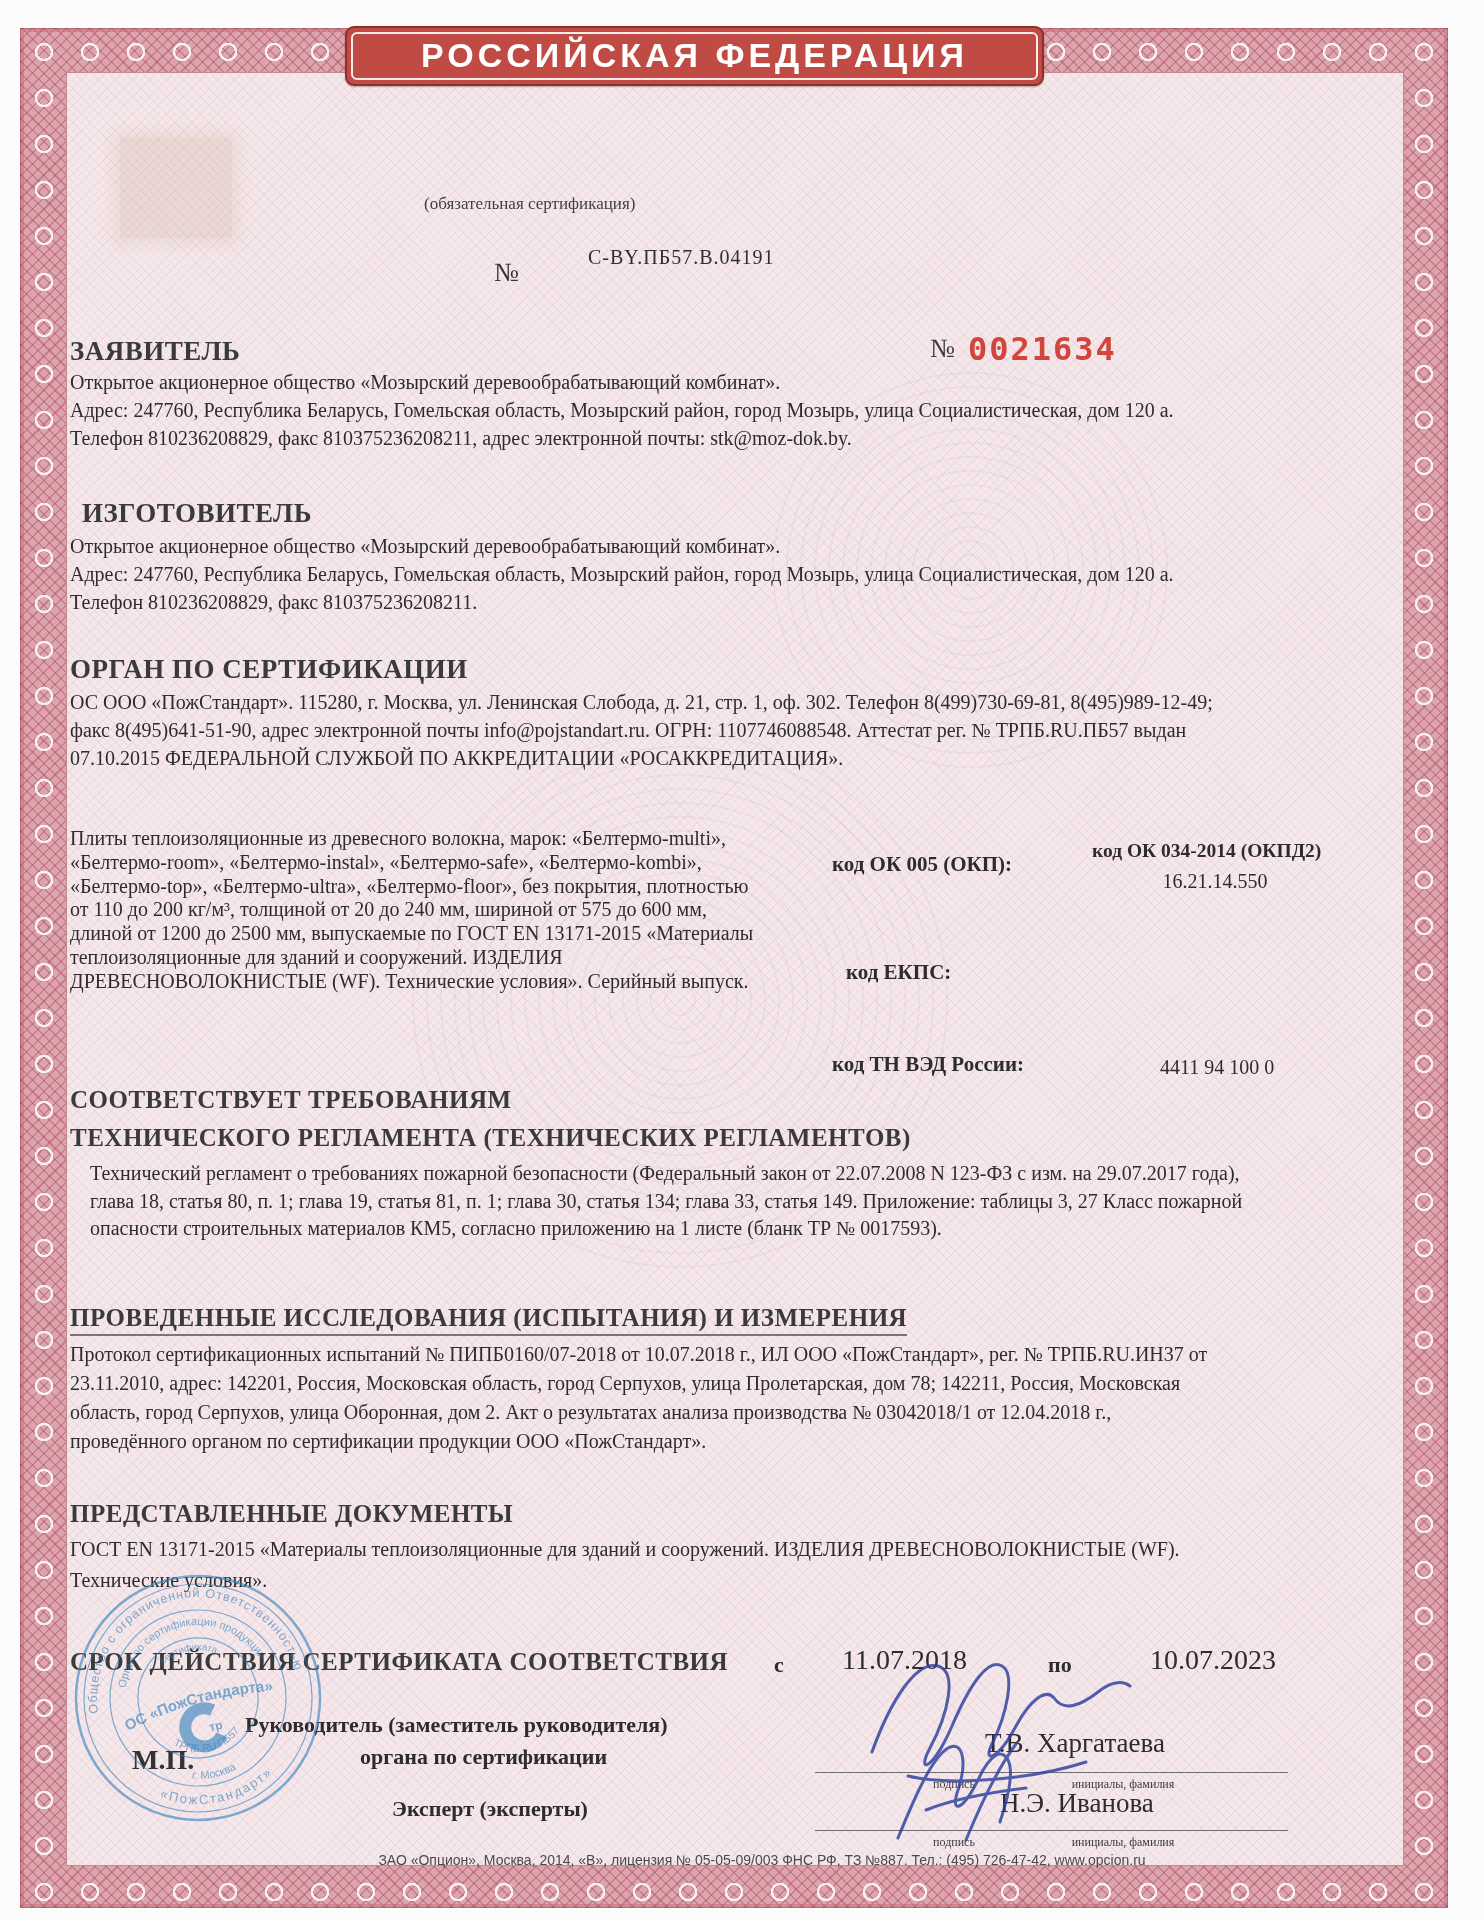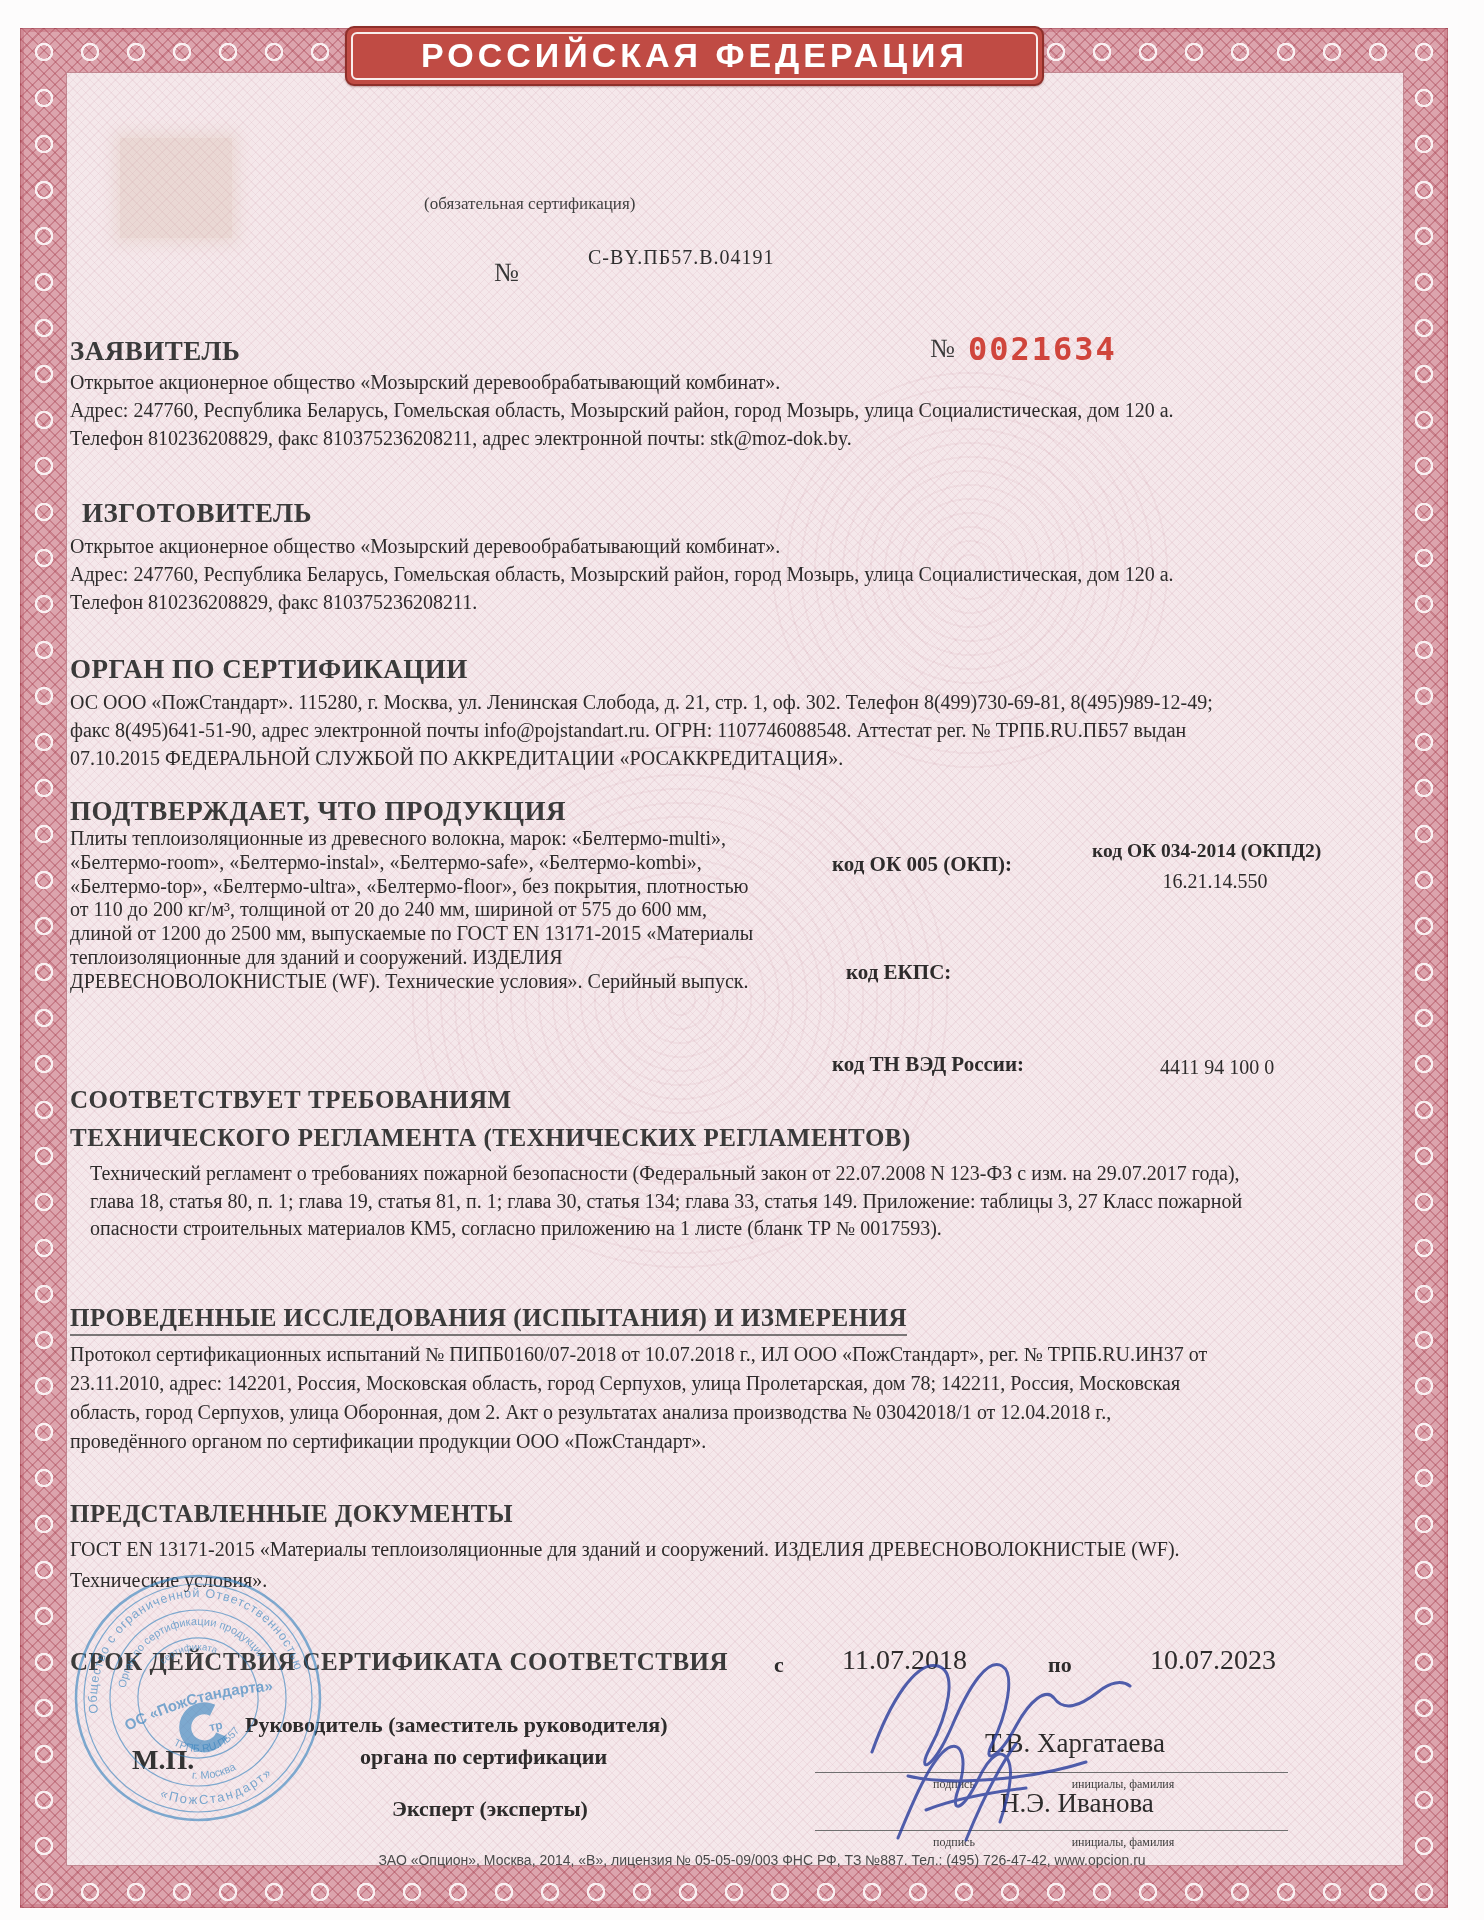--- a/index.html
+++ b/index.html
@@ -121,21 +121,20 @@
   <div class="abs sec-h h-manufacturer">ИЗГОТОВИТЕЛЬ</div>
   <div class="abs lines t-manufacturer">Открытое акционерное общество «Мозырский деревообрабатывающий комбинат».
 Адрес: 247760, Республика Беларусь, Гомельская область, Мозырский район, город Мозырь, улица Социалистическая, дом 120 а.
 Телефон 810236208829, факс 810375236208211.</div>
 
   <div class="abs sec-h h-certbody">ОРГАН ПО СЕРТИФИКАЦИИ</div>
   <div class="abs lines t-certbody">ОС ООО «ПожСтандарт». 115280, г. Москва, ул. Ленинская Слобода, д. 21, стр. 1, оф. 302. Телефон 8(499)730-69-81, 8(495)989-12-49;
 факс 8(495)641-51-90, адрес электронной почты info@pojstandart.ru. ОГРН: 1107746088548. Аттестат рег. № ТРПБ.RU.ПБ57 выдан
 07.10.2015 ФЕДЕРАЛЬНОЙ СЛУЖБОЙ ПО АККРЕДИТАЦИИ «РОСАККРЕДИТАЦИЯ».</div>
 
-  <div class="abs sec-h h-product">ПОДТВЕРЖДАЕТ, ЧТО ПРОДУКЦИЯ</div>
   <div class="abs lines t-product">Плиты теплоизоляционные из древесного волокна, марок: «Белтермо-multi»,
 «Белтермо-room», «Белтермо-instal», «Белтермо-safe», «Белтермо-kombi»,
 «Белтермо-top», «Белтермо-ultra», «Белтермо-floor», без покрытия, плотностью
 от 110 до 200 кг/м³, толщиной от 20 до 240 мм, шириной от 575 до 600 мм,
 длиной от 1200 до 2500 мм, выпускаемые по ГОСТ EN 13171-2015 «Материалы
 теплоизоляционные для зданий и сооружений. ИЗДЕЛИЯ
 ДРЕВЕСНОВОЛОКНИСТЫЕ (WF). Технические условия». Серийный выпуск.</div>
 
   <div class="abs code-okp">код ОК 005 (ОКП):</div>
   <div class="abs code-okpd2-label">код ОК 034-2014 (ОКПД2)</div>

